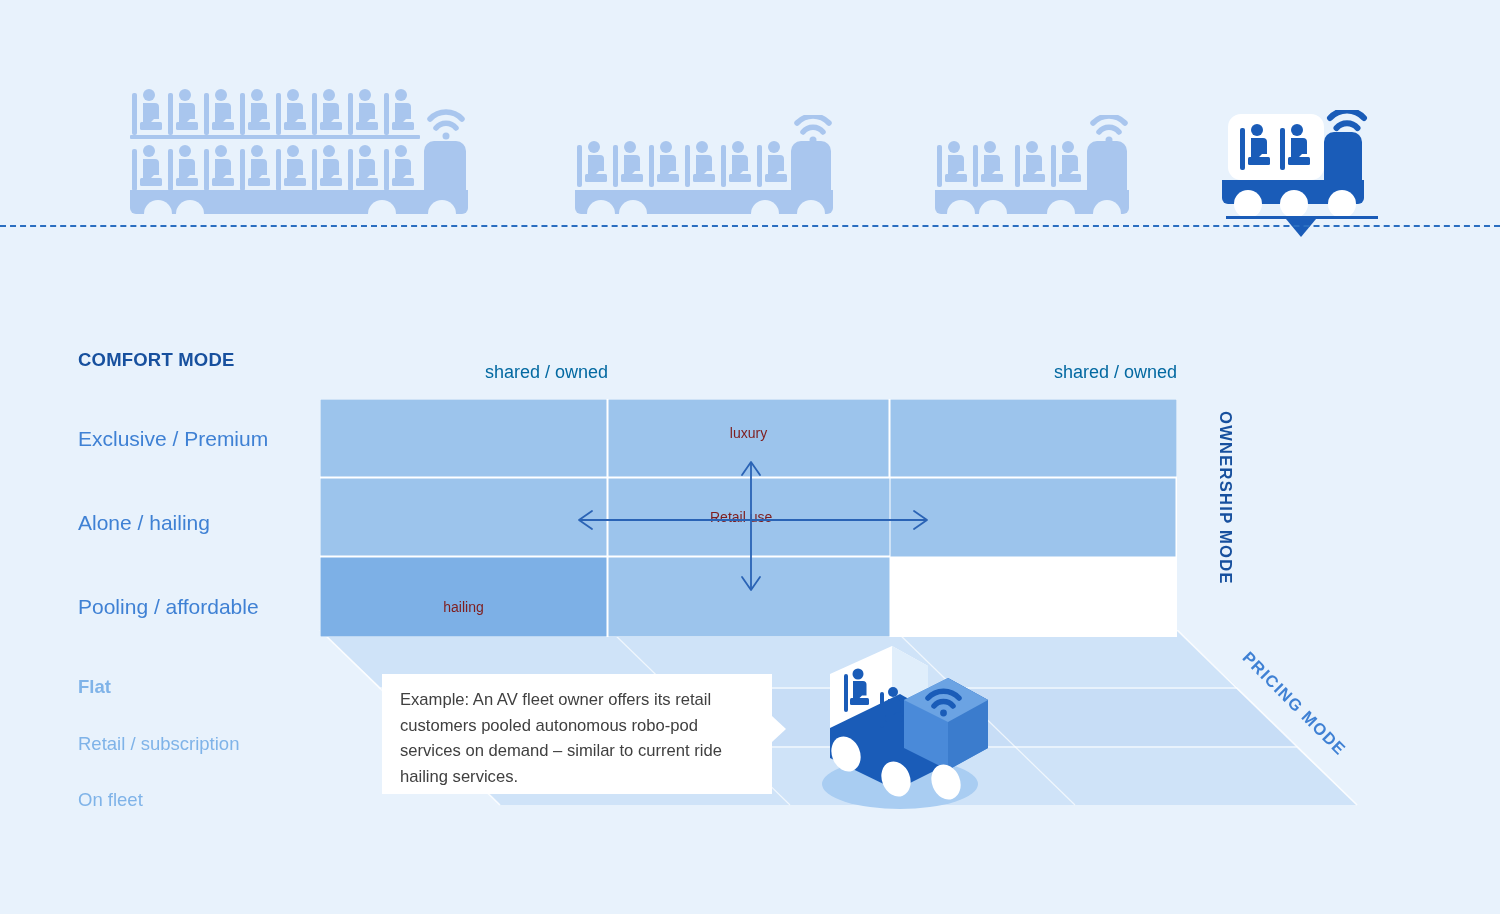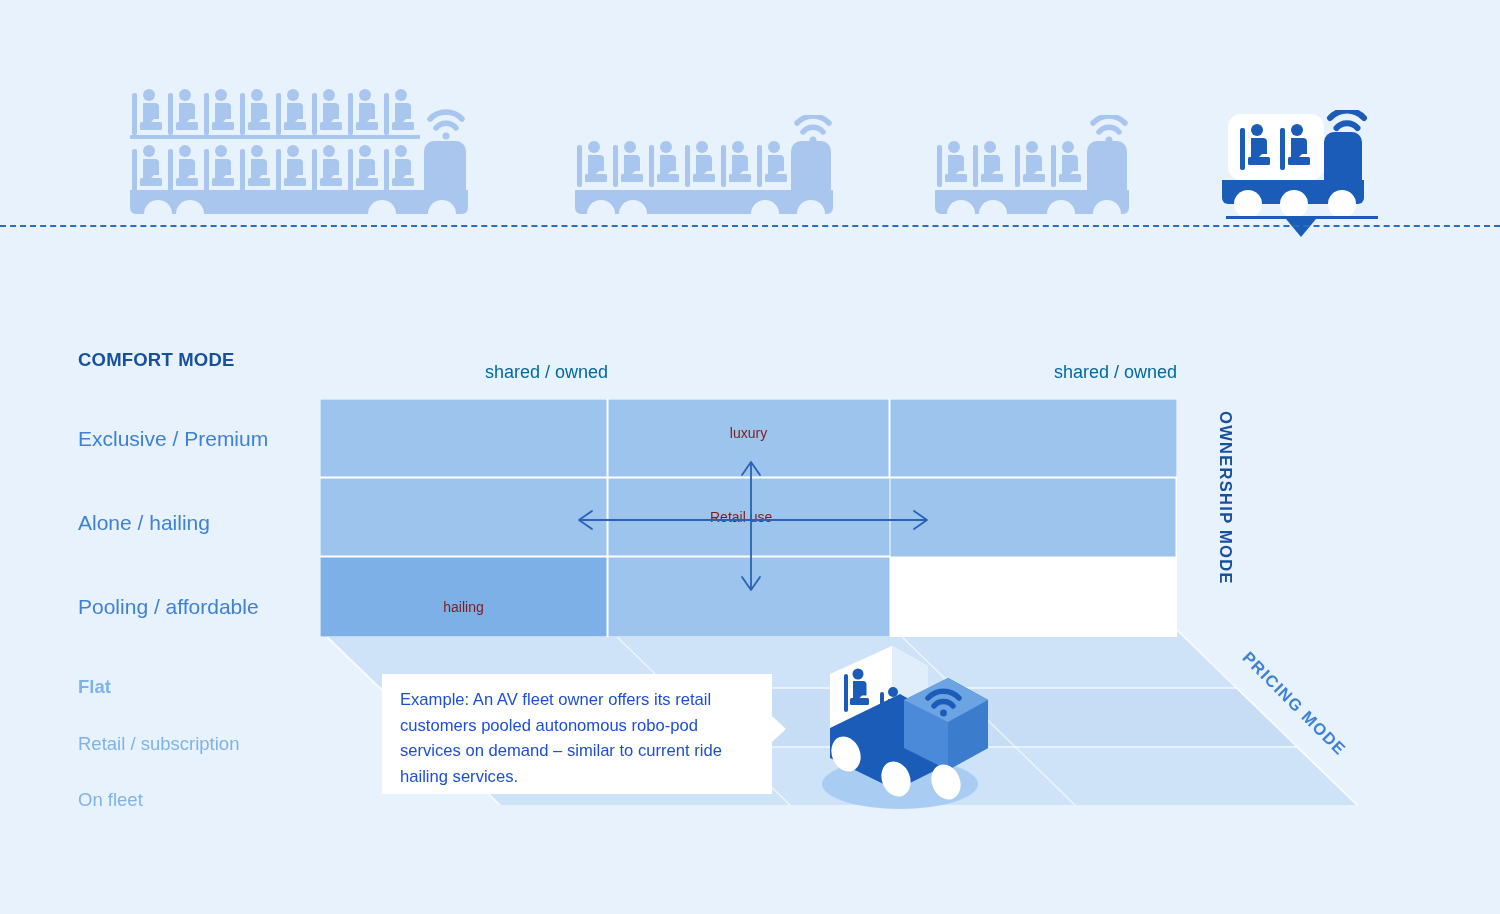--- a/index.html
+++ b/index.html
@@ -125,21 +125,21 @@
     left: 382px; top: 674px;
     width: 390px; height: 120px;
     background: #ffffff;
   }
   .callout .txt {
     position: absolute;
     left: 18px; top: 13px;
     width: 360px;
     font-size: 16.6px;
     line-height: 25.6px;
-    color: #1d4ed8;
+    color: #404040;
   }
   .callout .tail {
     position: absolute;
     left: 390px; top: 42px;
     width: 0; height: 0;
     border-top: 13px solid transparent;
     border-bottom: 13px solid transparent;
     border-left: 14px solid #ffffff;
   }
 

